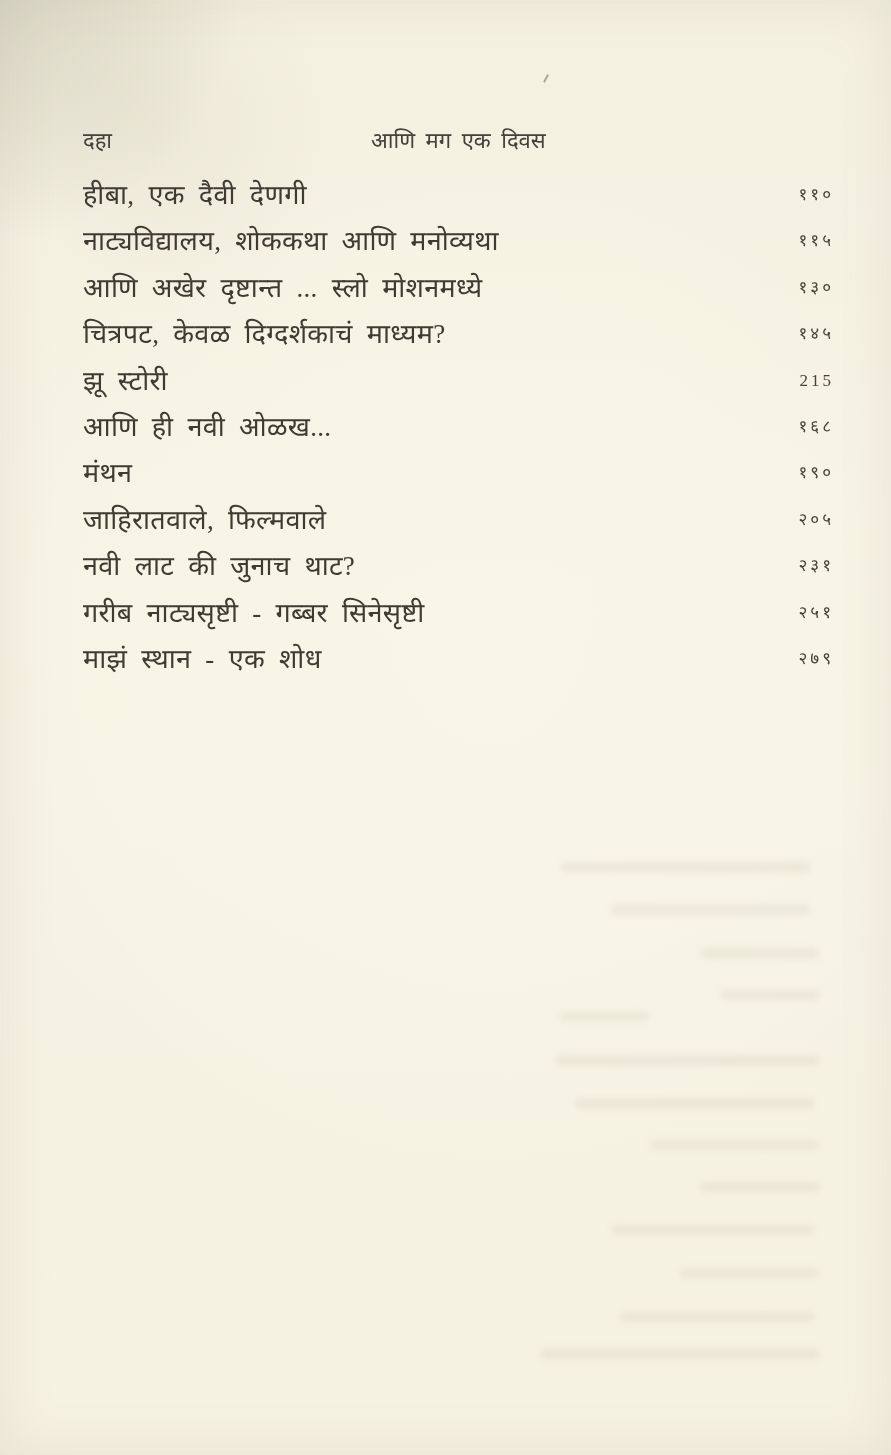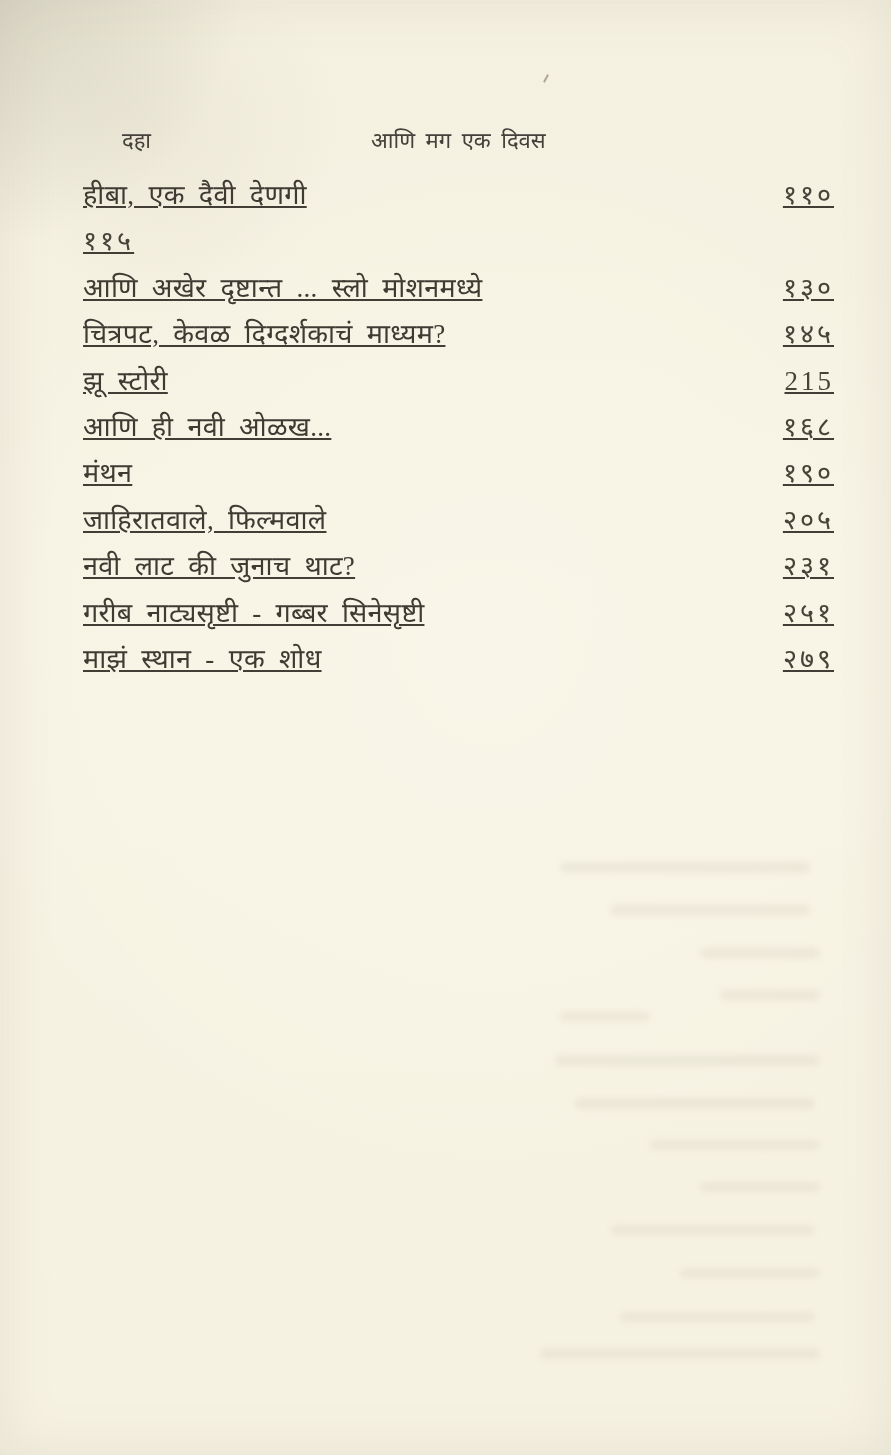--- a/index.html
+++ b/index.html
@@ -25,44 +25,43 @@
   .header {
     position: absolute;
     top: 127px;
     left: 83px;
     width: 748px;
     height: 30px;
     font-size: 22px;
     line-height: 28px;
     color: #45413a;
   }
-  .folio { position: absolute; left: 0; top: 0; margin-left: 39px; }
+  .folio { position: absolute; left: 0; top: 0; }
   .running-title { position: absolute; left: 288px; top: 0; word-spacing: 5px; font-family: Liberation Serif, serif; }
   .toc {
     position: absolute;
     top: 176px;
     left: 83px;
     width: 748px;
-    text-decoration: underline;
   }
   .row {
     height: 46.4px;
     display: flex;
     justify-content: space-between;
     align-items: flex-start;
   }
   .row .t {
     font-size: 27px;
     line-height: 38px;
     word-spacing: 7px;
     letter-spacing: 0.3px;
     color: #3f3b33;
   }
   .row .p {
-    font-size: 27px;
+    font-size: 17px;
     line-height: 38px;
     letter-spacing: 3px;
     color: #474339;
     margin-right: -3px;
   }
   
   .speck {
     position: absolute;
     left: 545px;
     top: 74px;
@@ -104,20 +103,21 @@
   </div>
 
   <span class="speck"></span>
 
   <div class="toc">
     <div class="row">
       <span class="t">हीबा, एक दैवी देणगी</span>
       <span class="p">११०</span>
     </div>
     <div class="row">
+      <span class="t">नाट्यविद्यालय, शोककथा आणि मनोव्यथा</span>
       <span class="p">११५</span>
     </div>
     <div class="row">
       <span class="t">आणि अखेर दृष्टान्त ... स्लो मोशनमध्ये</span>
       <span class="p">१३०</span>
     </div>
     <div class="row">
       <span class="t">चित्रपट, केवळ दिग्दर्शकाचं माध्यम?</span>
       <span class="p">१४५</span>
     </div>

